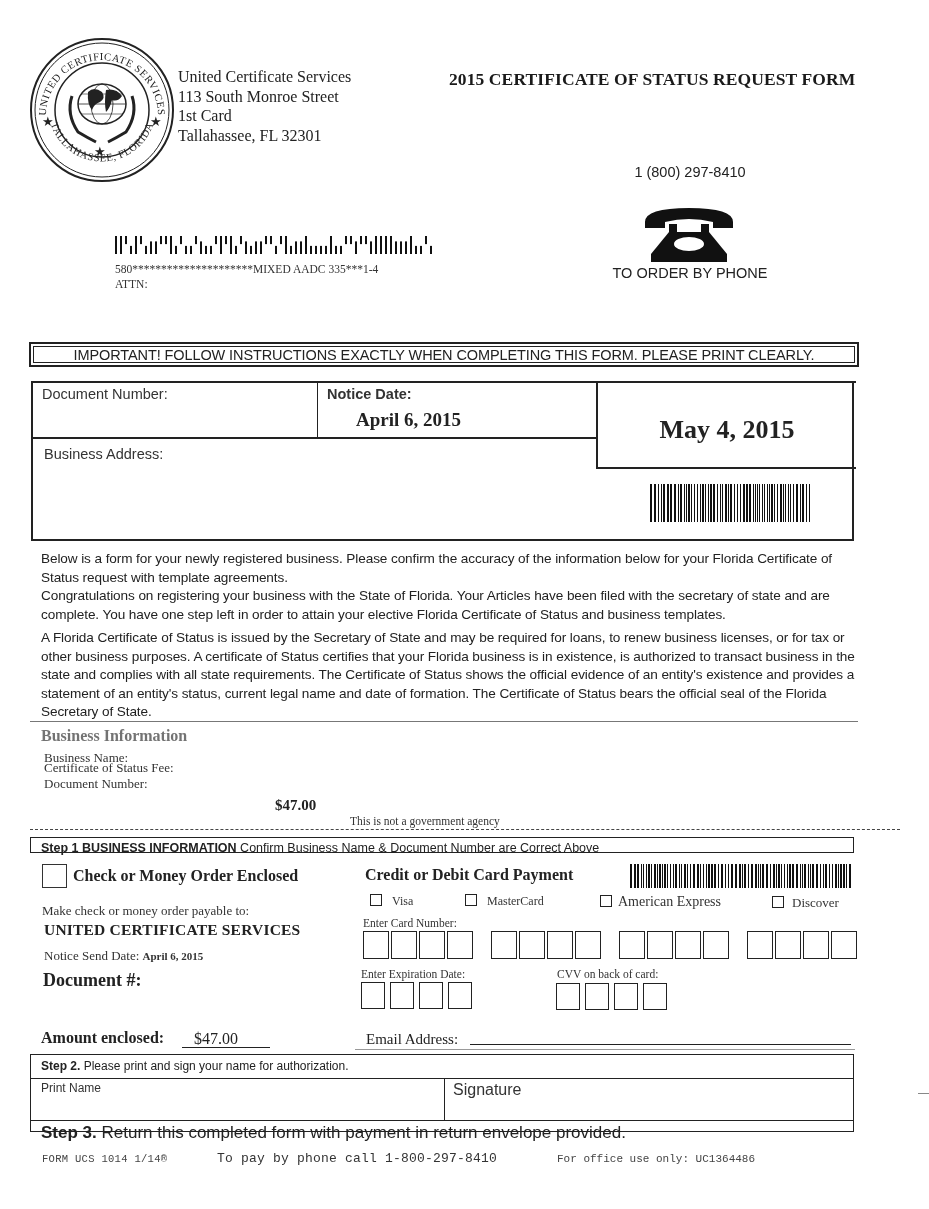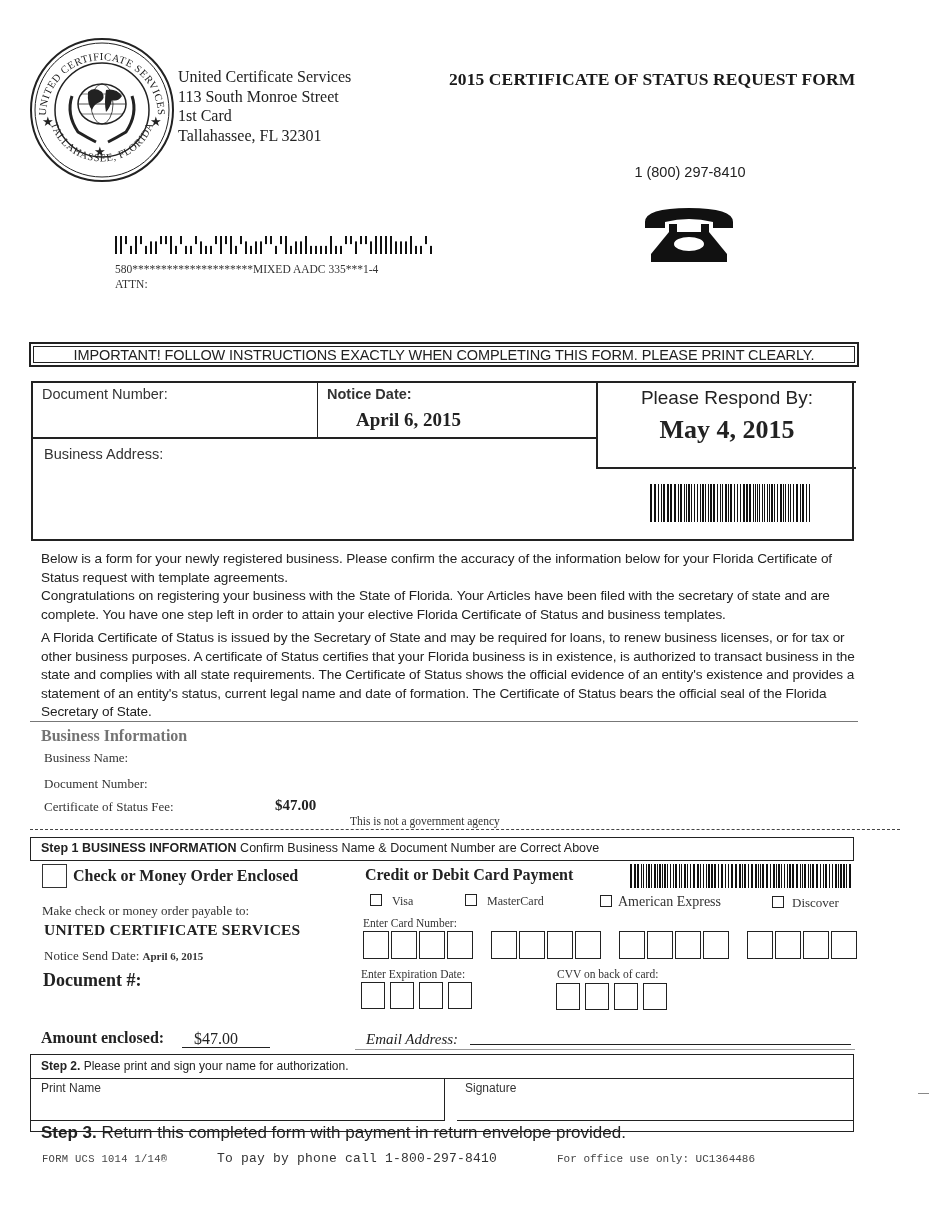--- a/index.html
+++ b/index.html
@@ -40,27 +40,27 @@
   .para { left: 41px; width: 815px; font-size: 13.6px; line-height: 18.5px; color: #222; letter-spacing: -0.1px; }
   #para1 { top: 550px; }
   #para2 { top: 629px; }
   #rule-para { left: 30px; top: 721px; width: 828px; height: 1px; background: #777; }
 
   
   #biz-heading { left: 41px; top: 727px; font-size: 16px; font-weight: bold; color: #737373; }
   .biz-row { left: 44px; font-size: 13px; color: #333; }
   #biz-name { top: 750px; }
   #biz-doc { top: 776px; }
-  #biz-fee { top: 799px; text-align: right; }
+  #biz-fee { top: 760px; text-align: right; }
   #biz-fee-val { left: 275px; top: 797px; font-size: 15px; font-weight: bold; color: #222; }
   #not-gov { left: 350px; top: 815px; font-size: 11.5px; color: #333; }
   #dash-line { left: 30px; top: 829px; width: 870px; height: 0; border-top: 1.5px dashed #444; }
 
   
-  #step1 { left: 30px; top: 837px; width: 824px; height: 24px; border: 1.5px solid #222; font-size: 12.5px; line-height: 21px; padding-left: 10px; color: #222; }
+  #step1 { left: 30px; top: 837px; width: 824px; height: 16px; border: 1.5px solid #222; font-size: 12.5px; line-height: 21px; padding-left: 10px; color: #222; }
   #step1 b { font-weight: bold; }
 
   #check-box { left: 42px; top: 864px; width: 25px; height: 24px; border: 1.5px solid #333; }
   #check-label { left: 73px; top: 867px; font-size: 16px; font-weight: bold; color: #222; }
   #payable-label { left: 42px; top: 903px; font-size: 13px; color: #333; }
   #payee { left: 44px; top: 921px; font-size: 15.5px; font-weight: bold; letter-spacing: 0.2px; color: #222; }
   #send-date { left: 44px; top: 948px; font-size: 13px; color: #333; }
   #send-date b { font-size: 11px; font-weight: bold; }
   #doc-hash { left: 43px; top: 970px; font-size: 18px; font-weight: bold; color: #222; }
   #amount-label { left: 41px; top: 1029px; font-size: 16px; font-weight: bold; color: #222; }
@@ -80,29 +80,29 @@
   #card-num-label { left: 363px; top: 917px; font-size: 11.5px; color: #333; }
   .digit-row { display: flex; }
   .digit-group { display: flex; margin-right: 16px; }
   .digit { width: 26px; height: 28px; border: 1.5px solid #222; margin-right: 2px; }
   #card-num { left: 363px; top: 931px; }
   #exp-label { left: 361px; top: 968px; font-size: 11.5px; color: #333; }
   #exp-boxes { left: 361px; top: 982px; }
   #cvv-label { left: 557px; top: 968px; font-size: 11.5px; color: #333; }
   #cvv-boxes { left: 556px; top: 983px; }
   #cvv-boxes .digit, #exp-boxes .digit { width: 24px; height: 27px; margin-right: 5px; }
-  #email-label { left: 366px; top: 1031px; font-size: 15px; color: #222; font-style: italic; }
+  #email-label { left: 366px; top: 1031px; font-size: 15px; color: #222; }
   #email-line { left: 470px; top: 1044px; width: 381px; border-top: 1.5px solid #222; }
   #email-rule2 { left: 355px; top: 1049px; width: 500px; border-top: 1px solid #999; }
 
   
   #steps-box { left: 30px; top: 1054px; width: 824px; height: 78px; border: 1.5px solid #222; }
   #step2-head { position: absolute; left: 0; top: 0; right: 0; height: 24px; border-bottom: 1.5px solid #222; font-size: 12px; line-height: 22px; padding-left: 10px; color: #222; }
   #print-cell { position: absolute; left: 0; top: 24px; width: 414px; height: 42px; border-right: 1.5px solid #222; border-bottom: 1.5px solid #222; font-size: 12px; padding: 2px 10px; color: #333; }
-  #sig-cell { position: absolute; left: 414px; top: 24px; right: 0; height: 42px; border-bottom: 1.5px solid #222; font-size: 12px; padding: 2px 8px; color: #333; margin-left: 12px; }
+  #sig-cell { position: absolute; left: 414px; top: 24px; right: 0; height: 42px; border-bottom: 1.5px solid #222; font-size: 16px; padding: 2px 8px; color: #333; }
   #step3-head { position: absolute; left: 0; top: 66px; right: 0; bottom: 0; font-size: 17px; line-height: 24px; padding-left: 10px; color: #222; }
   .sans b { font-weight: bold; }
 
   
   #footer-form { left: 42px; top: 1153px; font-size: 10.5px; color: #444; letter-spacing: 0.3px; }
   #footer-phone { left: 217px; top: 1151px; font-size: 13px; color: #333; letter-spacing: 0.2px; }
   #footer-office { left: 557px; top: 1153px; font-size: 11px; color: #444; }
   #edge-mark { left: 918px; top: 1093px; width: 11px; border-top: 1px solid #888; }
 </style>
 </head>
@@ -153,20 +153,21 @@
 
 <svg id="phone-icon" class="abs" viewBox="0 0 96 58">
   <path d="M4 18 q0 -14 44 -14 q44 0 44 14 l0 6 l-20 0 l0 -6 q-24 -6 -48 0 l0 6 l-20 0 z" fill="#111"></path>
   <rect x="28" y="20" width="8" height="10" fill="#111"></rect>
   <rect x="60" y="20" width="8" height="10" fill="#111"></rect>
   <path d="M28 28 l40 0 l18 22 l0 8 l-76 0 l0 -8 z" fill="#111"></path>
   <ellipse cx="48" cy="40" rx="15" ry="7" fill="#fff"></ellipse>
 </svg>
 
 <div id="order-phone" class="abs sans">
+  <div>TO ORDER BY PHONE</div>
 </div>
 
 <svg id="mail-barcode" class="abs">
     <rect x="0" y="0" width="2" height="18" fill="#111"></rect>
     <rect x="5" y="0" width="2" height="18" fill="#111"></rect>
     <rect x="10" y="0" width="2" height="8.1" fill="#111"></rect>
     <rect x="15" y="9.9" width="2" height="8.1" fill="#111"></rect>
     <rect x="20" y="0" width="2" height="18" fill="#111"></rect>
     <rect x="25" y="0" width="2" height="8.1" fill="#111"></rect>
     <rect x="30" y="9.9" width="2" height="8.1" fill="#111"></rect>
@@ -240,21 +241,20 @@
 
 <div id="info-box" class="abs sans">
   <div id="doc-num-cell" class="abs">
     <span class="cell-label" style="left:9px;top:3px;">Document Number:</span>
   </div>
   <div id="notice-cell" class="abs">
     <span class="cell-label" style="left:9px;top:3px;font-weight:bold;">Notice Date:</span>
     <span id="notice-date" class="serif">April 6, 2015</span>
   </div>
   <div id="respond-cell" class="abs">
-    <span id="respond-label" class="sans">Please Respond By:</span>
     <span id="respond-date" class="serif">May 4, 2015</span>
   </div>
   <span class="cell-label" style="left:11px;top:63px;">Business Address:</span>
   <svg id="top-barcode" class="abs">
       <rect x="0" y="0" width="2" height="38" fill="#111"></rect>
       <rect x="4" y="0" width="2" height="38" fill="#111"></rect>
       <rect x="8" y="0" width="1" height="38" fill="#111"></rect>
       <rect x="11" y="0" width="1" height="38" fill="#111"></rect>
       <rect x="13" y="0" width="2" height="38" fill="#111"></rect>
       <rect x="17" y="0" width="2" height="38" fill="#111"></rect>

